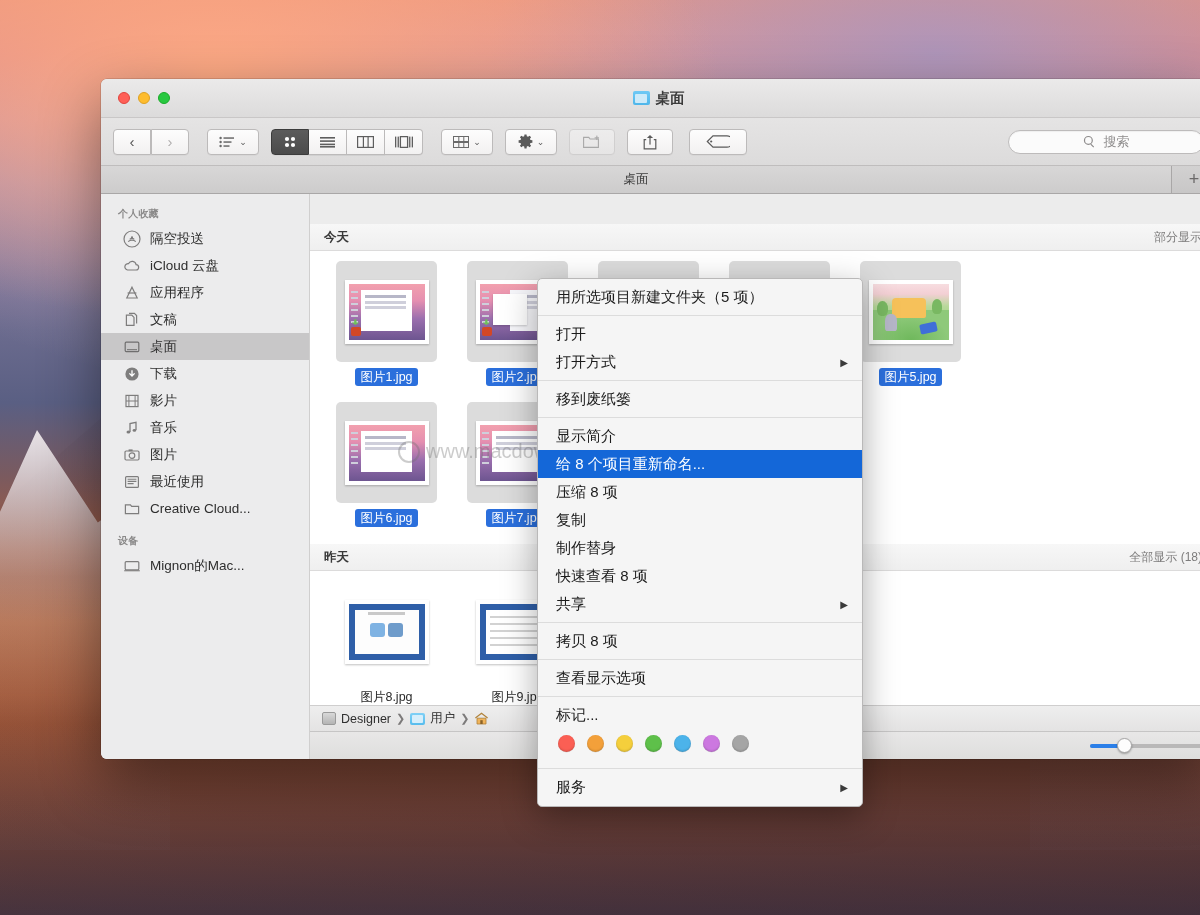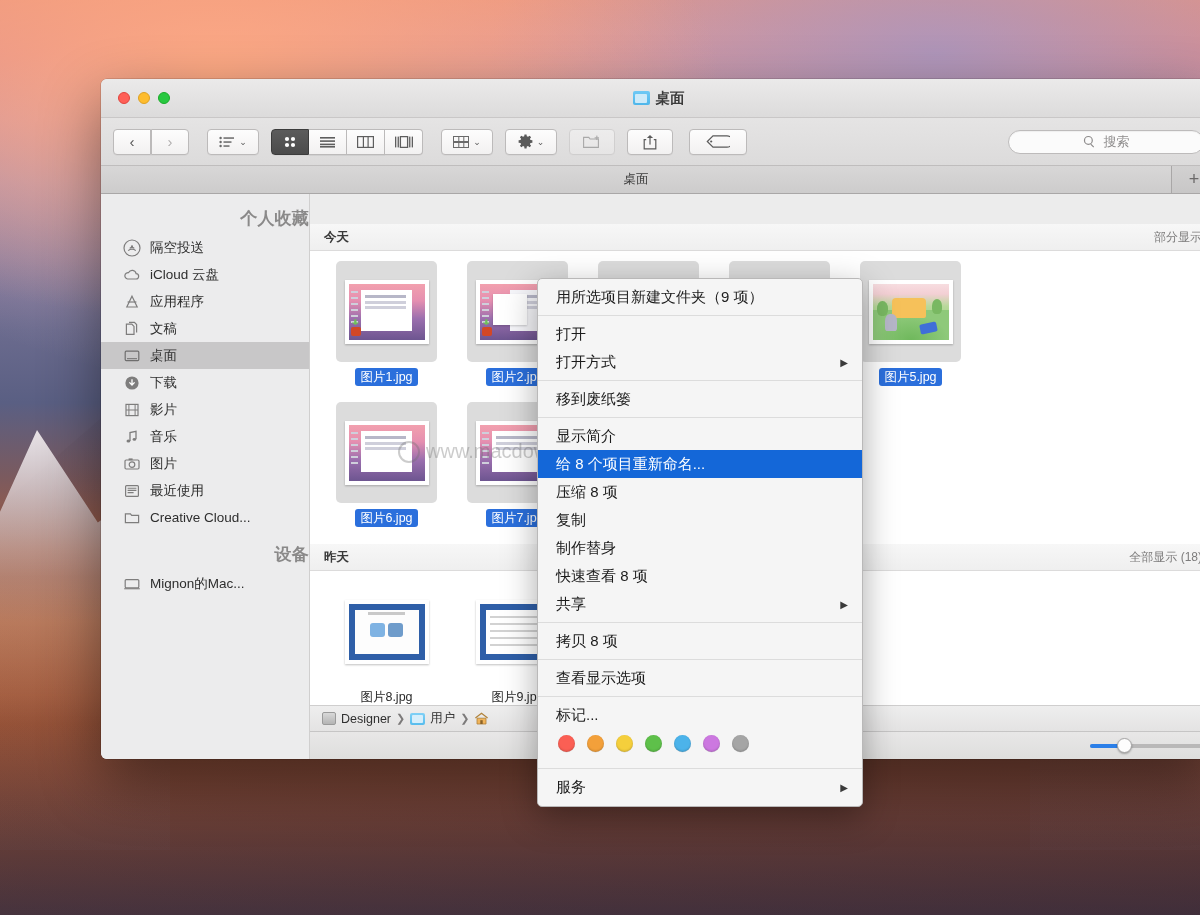--- a/index.html
+++ b/index.html
@@ -136,22 +136,22 @@
   
   .body { flex: 1; display: flex; min-height: 0; }
   .sidebar {
     width: 209px; flex: 0 0 209px;
     background: #ececed;
     border-right: 0.5px solid #d0cfcf;
     padding-top: 8px;
     overflow: hidden;
   }
   .sb-header {
-    font-size: 17px; color: #8a8989; font-weight: 700;
-    padding: 5px 0 4px 17px; letter-spacing: 0.2px; text-align: right;
+    font-size: 10px; color: #8a8989; font-weight: 700;
+    padding: 5px 0 4px 17px; letter-spacing: 0.2px;
   }
   .sb-item {
     height: 27px; display: flex; align-items: center; gap: 9px;
     padding-left: 22px; font-size: 13.5px; color: #2e2e2e;
   }
   .sb-item.selected { background: #c8c7c8; }
   .sb-ico { width: 18px; height: 18px; flex: 0 0 18px; color: #7e7d7d; }
   .sb-label { white-space: nowrap; overflow: hidden; text-overflow: ellipsis; }
 
   .content { flex: 1; display: flex; flex-direction: column; min-width: 0; background: #fff; margin-top: 30px; }
@@ -799,21 +799,21 @@
     </div>
   </div>
 
   <div class="watermark">
     <span class="wm-circle"></span>
     <span>www.macdown.com</span>
   </div>
 
   <div id="ctxmenu">
       <div class="mi">
-        <span>用所选项目新建文件夹（9 项）</span>
+        <span>用所选项目新建文件夹（5 项）</span>
       </div>
       <div class="msep"></div>
       <div class="mi">
         <span>打开</span>
       </div>
       <div class="mi">
         <span>打开方式</span>
         <span class="arrow">▶</span>
       </div>
       <div class="msep"></div>

